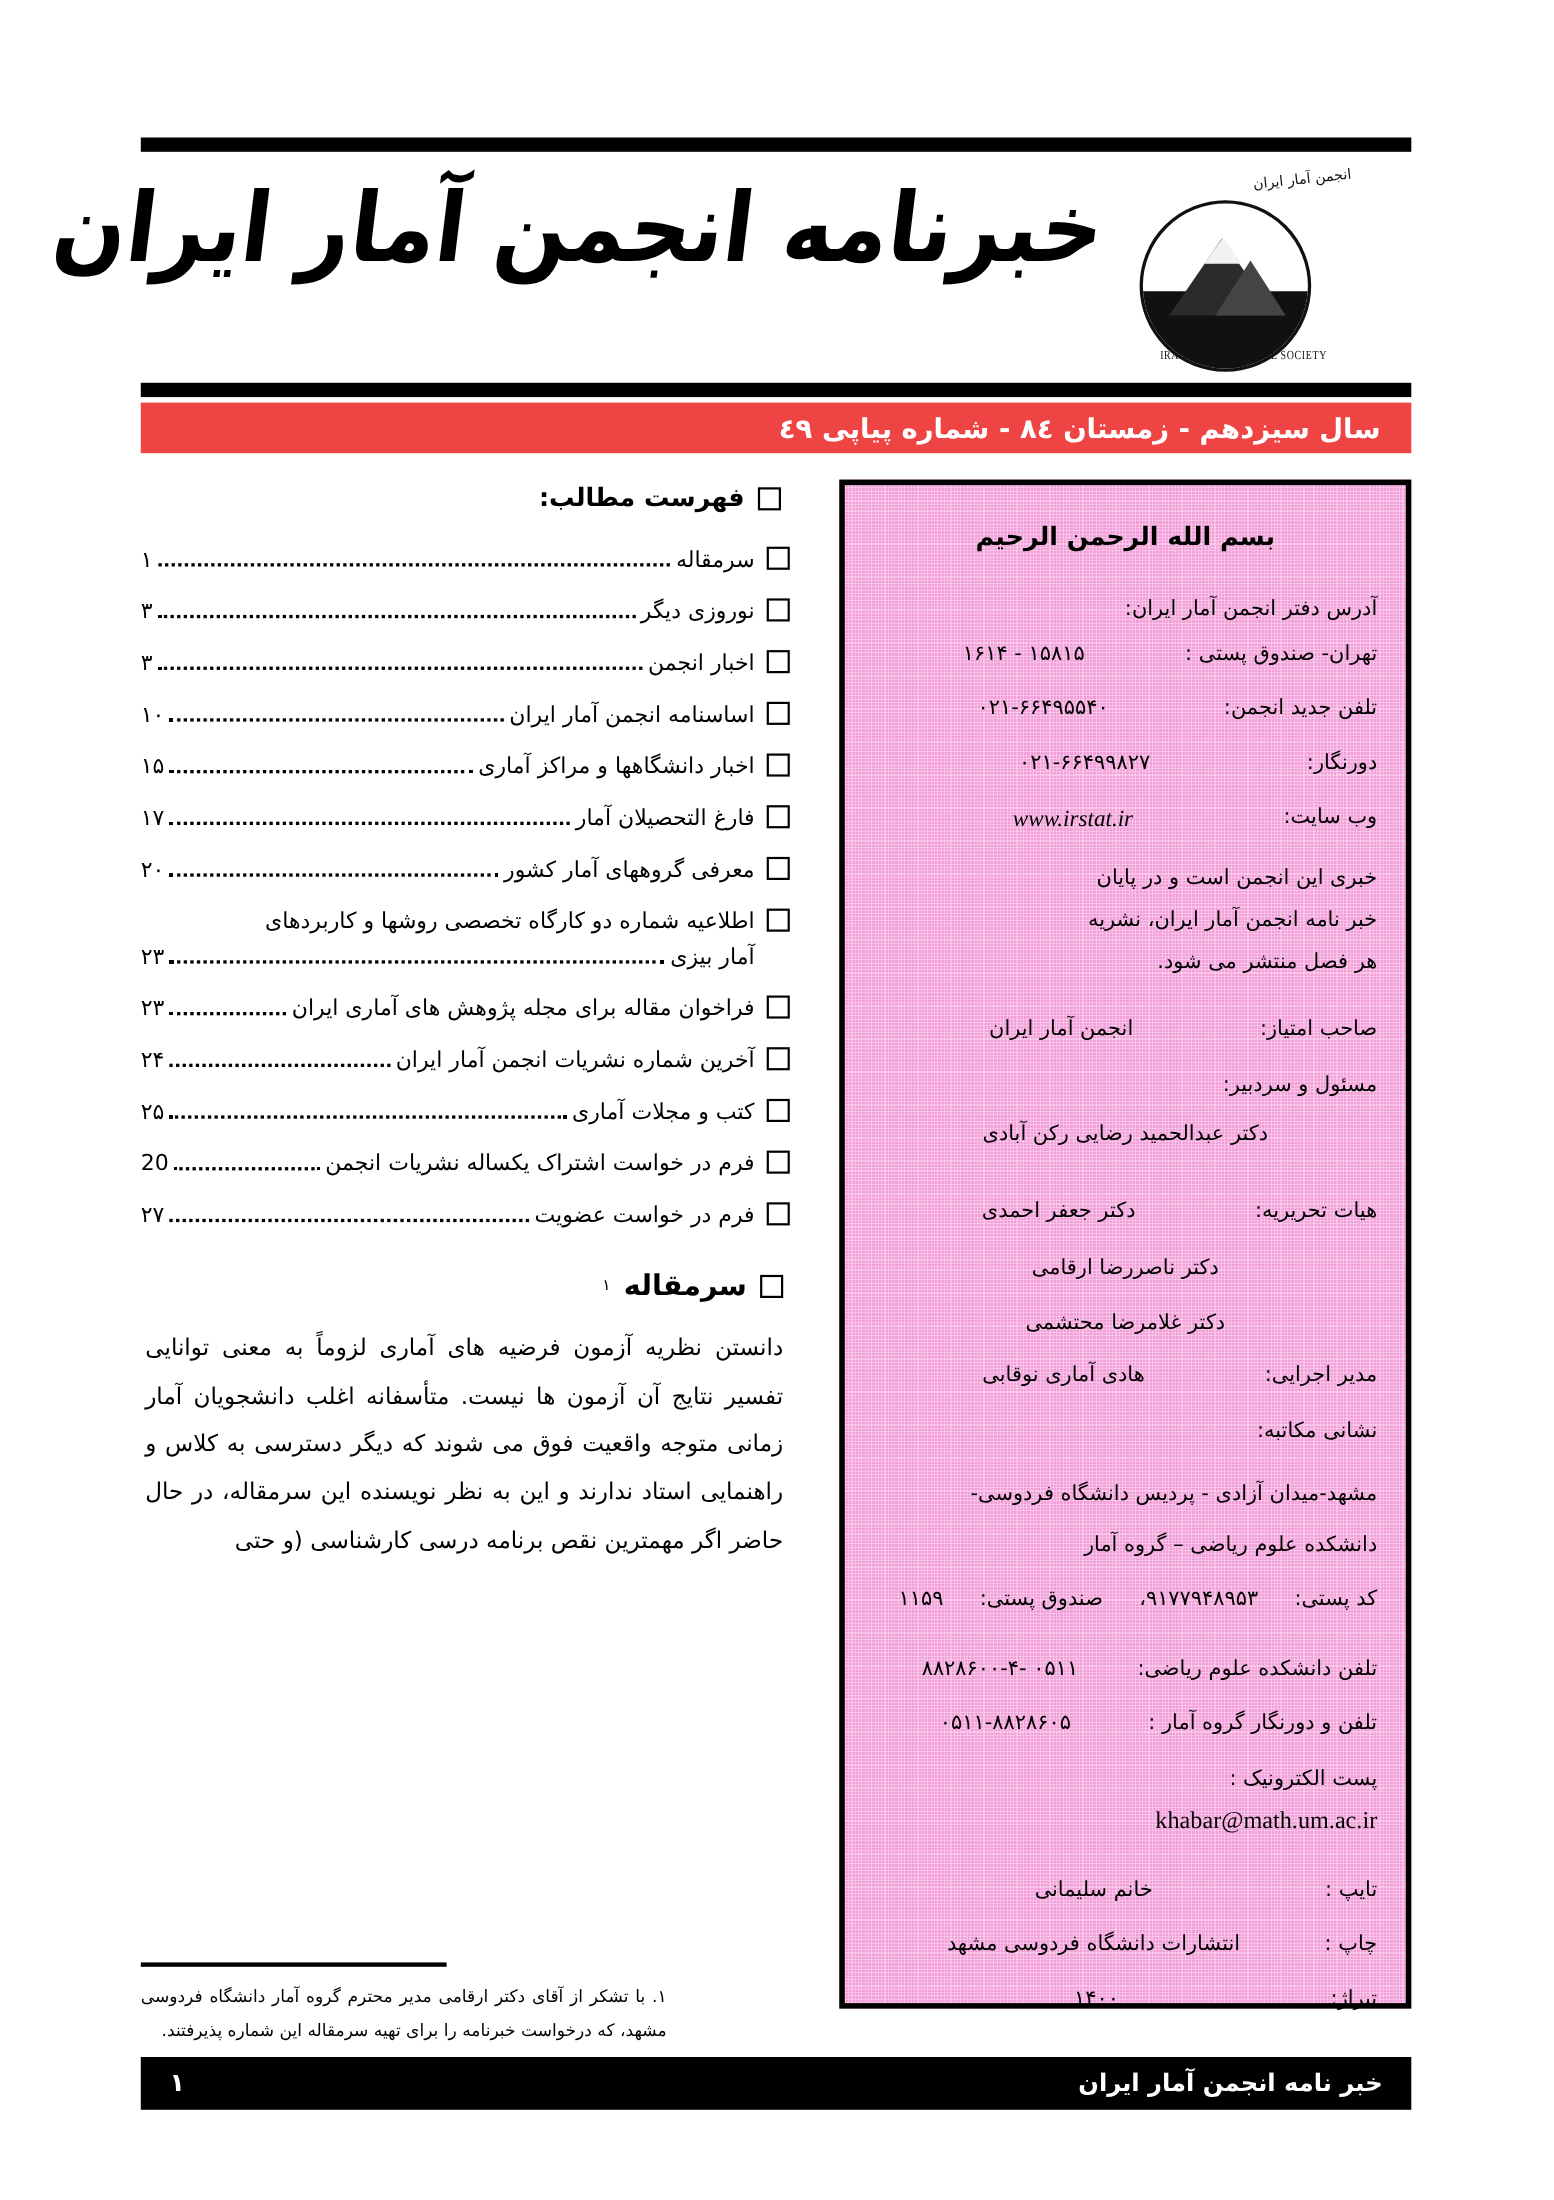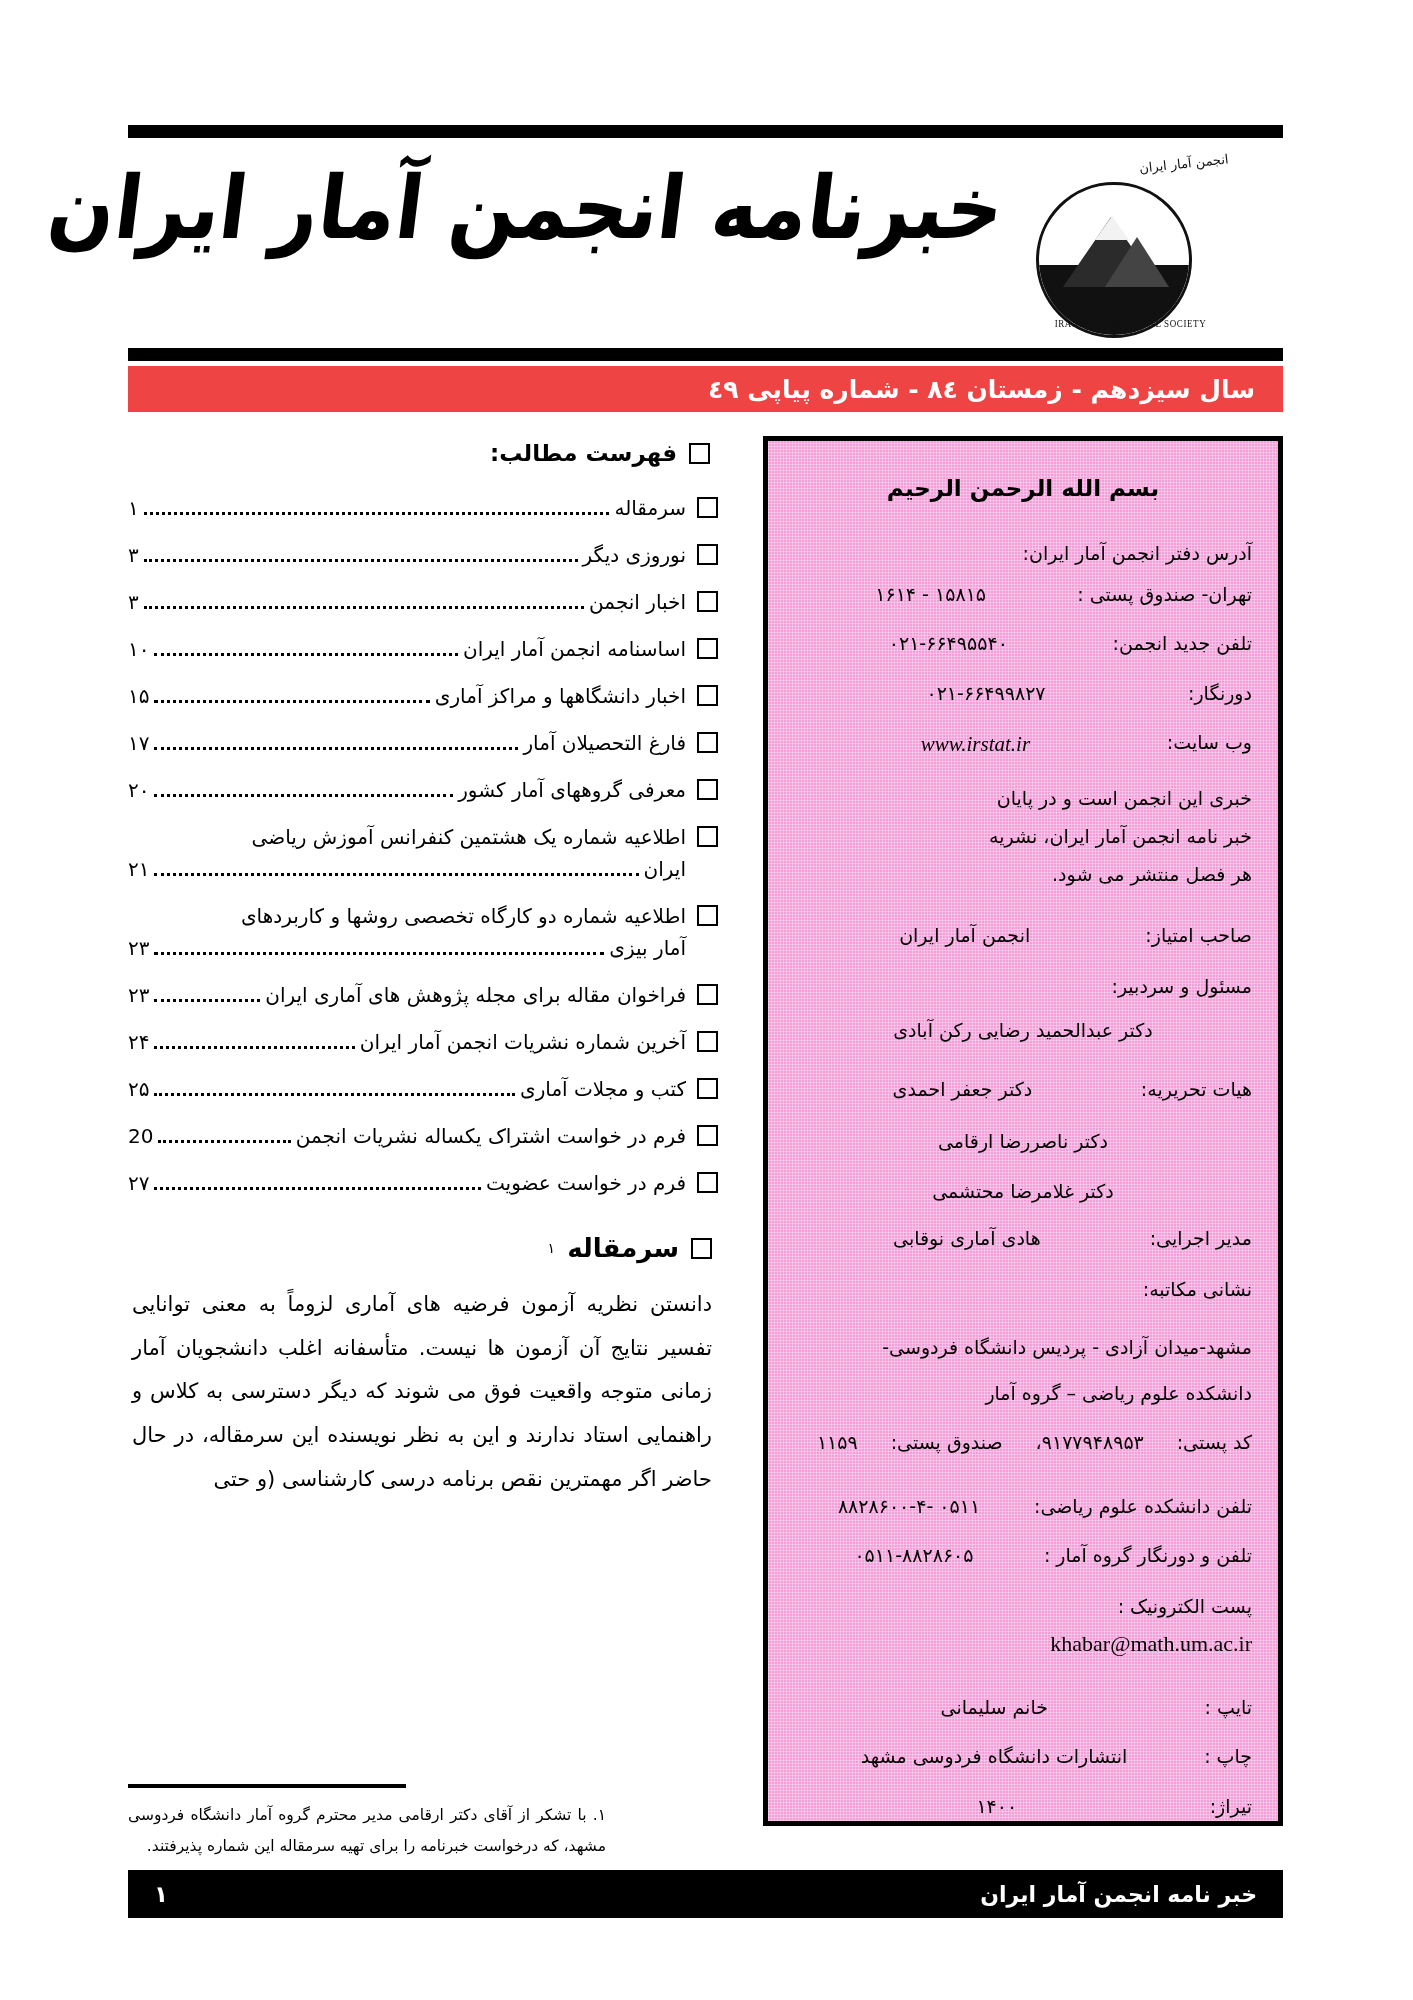--- a/index.html
+++ b/index.html
@@ -155,21 +155,21 @@
       </div>
 
       <div class="spacer-m"></div>
 
       <div class="prow">
         <span class="plabel">صاحب امتیاز:</span>
         <span class="pval">انجمن آمار ایران</span>
       </div>
 
       <div class="pfull">مسئول و سردبیر:</div>
-      <div class="pblock" style="text-align:center;margin-bottom:10px;">دکتر عبدالحمید رضایی رکن آبادی</div>
+      <div class="pblock" style="text-align:center;margin-bottom:21px;">دکتر عبدالحمید رضایی رکن آبادی</div>
 
       <div class="spacer-s"></div>
 
       <div class="prow">
         <span class="plabel">هیات تحریریه:</span>
         <span class="pval">دکتر جعفر احمدی</span>
       </div>
       <div class="pblock" style="text-align:center;">دکتر ناصررضا ارقامی</div>
       <div class="pblock" style="text-align:center;margin-bottom:12px;margin-top:12px;">دکتر غلامرضا محتشمی</div>
 
@@ -297,31 +297,20 @@
             <span class="leader">
               <span class="txt">معرفی گروههای آمار کشور</span>
               <span class="dots"></span>
               <span class="pg">۲۰</span>
             </span>
           </span>
         </li>
         <li>
           <span class="sq bx"></span>
           <span class="entry">
-            <span class="wrapline">اطلاعیه شماره یک هشتمین کنفرانس آموزش ریاضی</span>
-            <span class="leader">
-              <span class="txt">ایران</span>
-              <span class="dots"></span>
-              <span class="pg">۲۱</span>
-            </span>
-          </span>
-        </li>
-        <li>
-          <span class="sq bx"></span>
-          <span class="entry">
             <span class="wrapline">اطلاعیه شماره دو کارگاه تخصصی روشها و کاربردهای</span>
             <span class="leader">
               <span class="txt">آمار بیزی</span>
               <span class="dots"></span>
               <span class="pg">۲۳</span>
             </span>
           </span>
         </li>
         <li>
           <span class="sq bx"></span>

